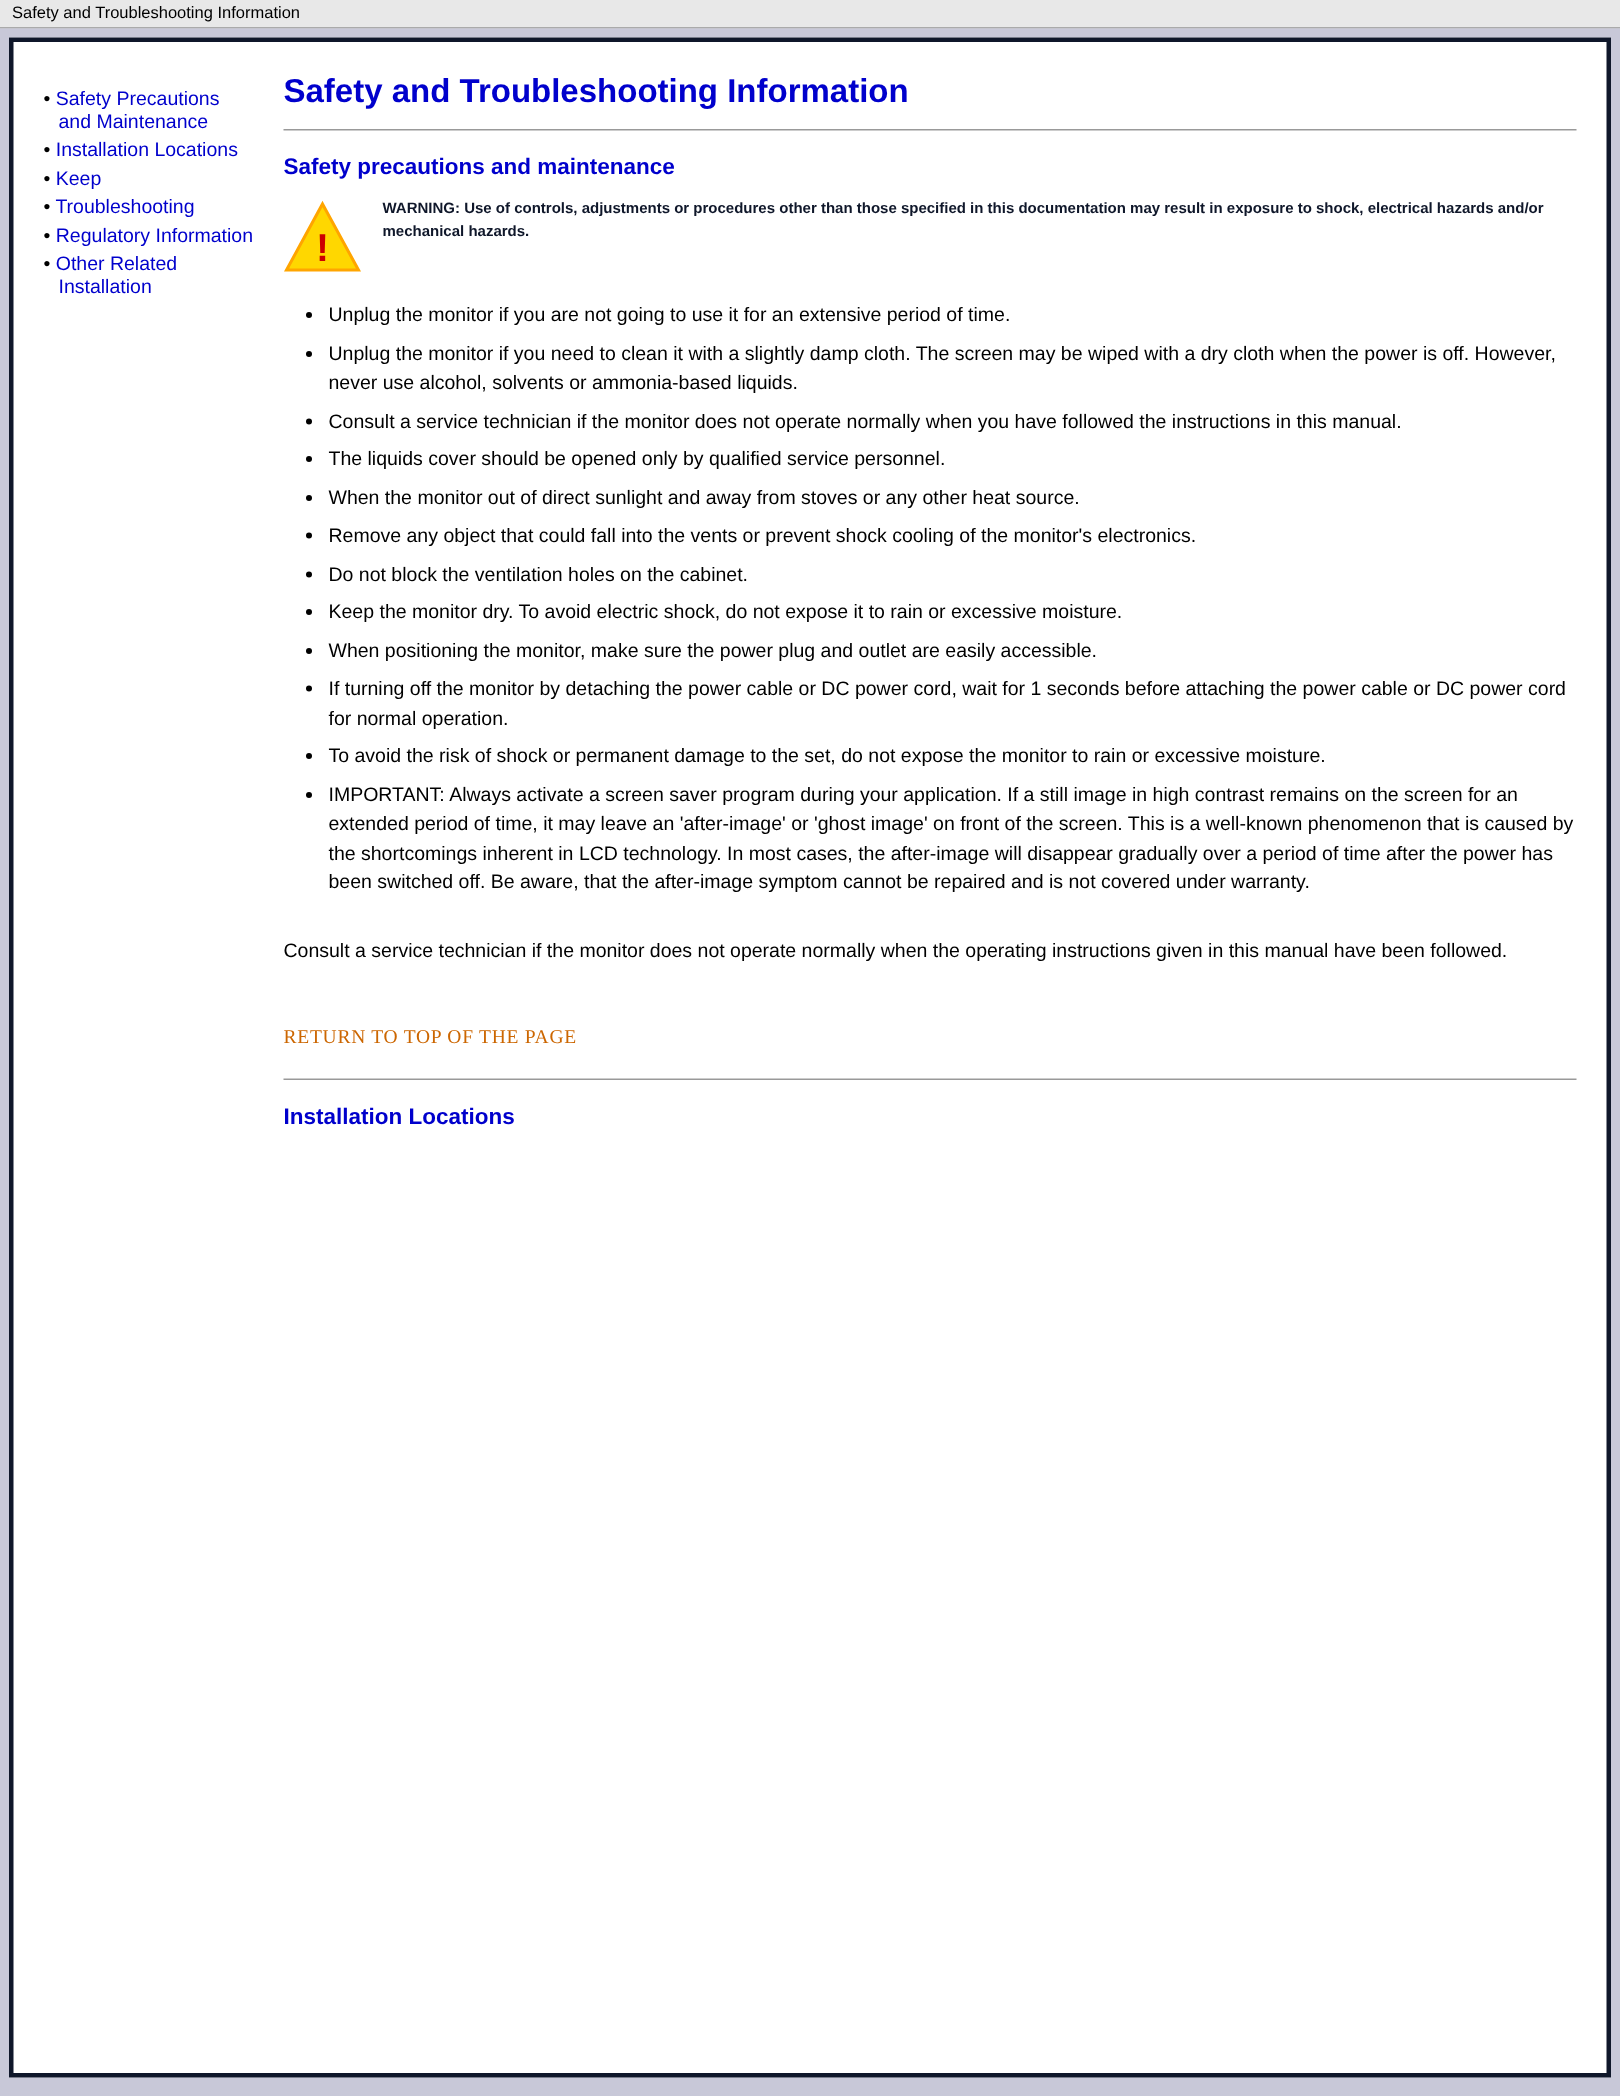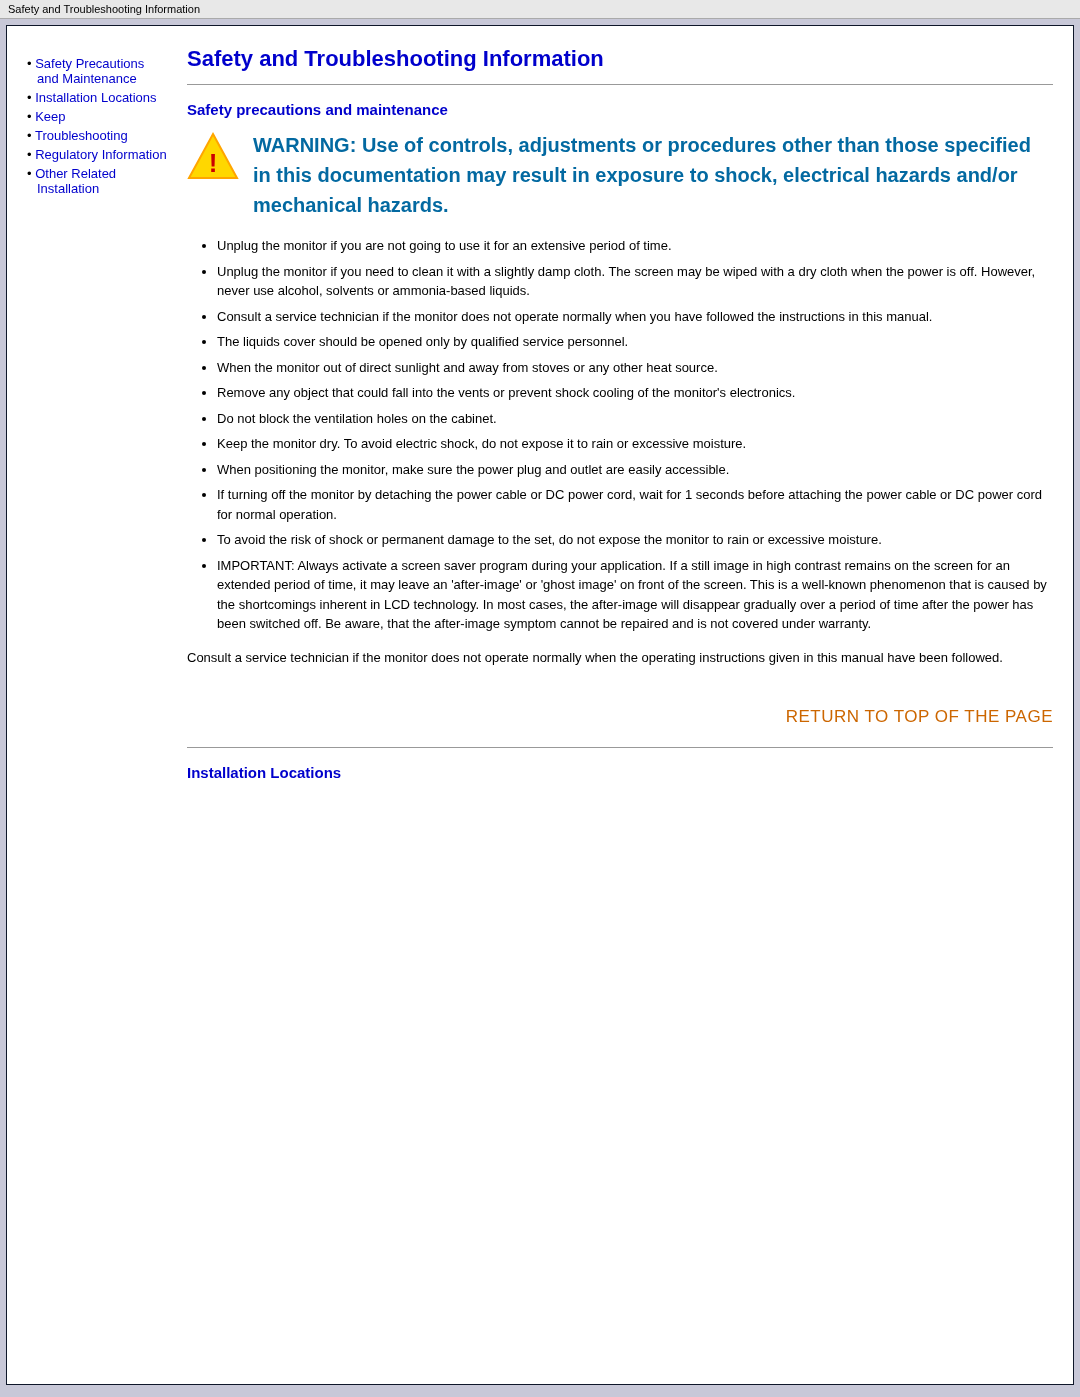--- a/index.html
+++ b/index.html
@@ -16,21 +16,21 @@
       font-size: 11px;
       color: #000;
     }
     .browser-outer {
       background: #c8c8d8;
       padding: 6px;
       min-height: 1397px;
     }
     .page-frame {
       background: #fff;
-      border: 1px solid #0f172a;
+      border: 3px solid #0f172a;
       padding: 20px;
       min-height: 1360px;
       position: relative;
     }
     .layout {
       display: flex;
       gap: 0;
     }
     .sidebar {
       width: 150px;
@@ -83,51 +83,52 @@
       align-items: flex-start;
       gap: 14px;
       margin-bottom: 16px;
     }
     .warning-icon {
       width: 52px;
       min-width: 52px;
       height: 52px;
     }
     .warning-text {
-      color: #0369a1;
-      font-weight: bold;
-      font-size: 20px;
+      color: #0f172a;
+      font-weight: bold;
+      font-size: 10px;
       line-height: 1.5;
     }
     .intro-text {
       margin-bottom: 12px;
       font-size: 13px;
       line-height: 1.5;
     }
     .bullet-list {
       margin-left: 30px;
-      margin-bottom: 14px;
+      margin-bottom: 26px;
     }
     .bullet-list li {
       margin-bottom: 6px;
       font-size: 13px;
       line-height: 1.5;
       list-style-type: disc;
     }
     .consult-text {
       font-size: 13px;
       line-height: 1.5;
       margin-bottom: 40px;
     }
     .return-link {
-      text-align: right;
+      text-align: left;
       margin: 20px 0;
       color: #cc6600;
-      font-size: 17px;
+      font-size: 13px;
       letter-spacing: 0.5px;
+      font-family: Liberation Serif, serif;
     }
     .return-link a {
       color: #cc6600;
       text-decoration: none;
     }
     .bottom-section-heading {
       color: #0000cc;
       font-size: 15px;
       font-weight: bold;
       margin-top: 8px;

